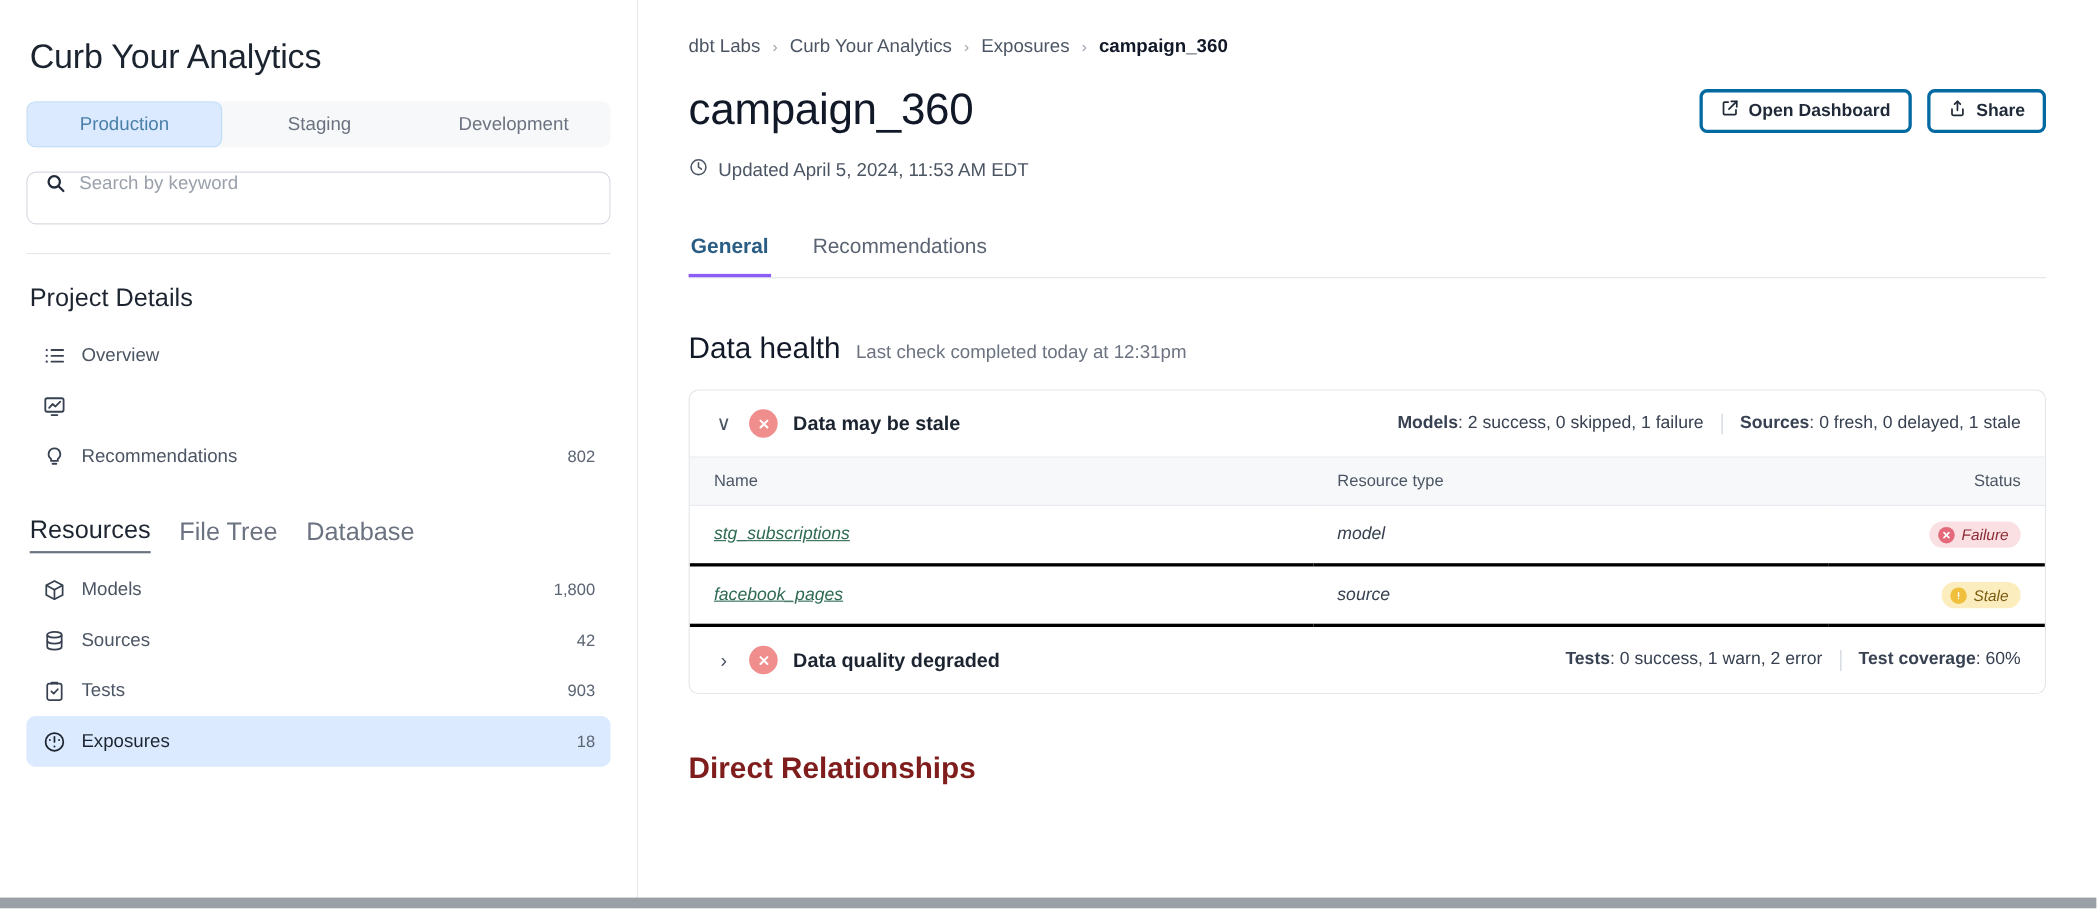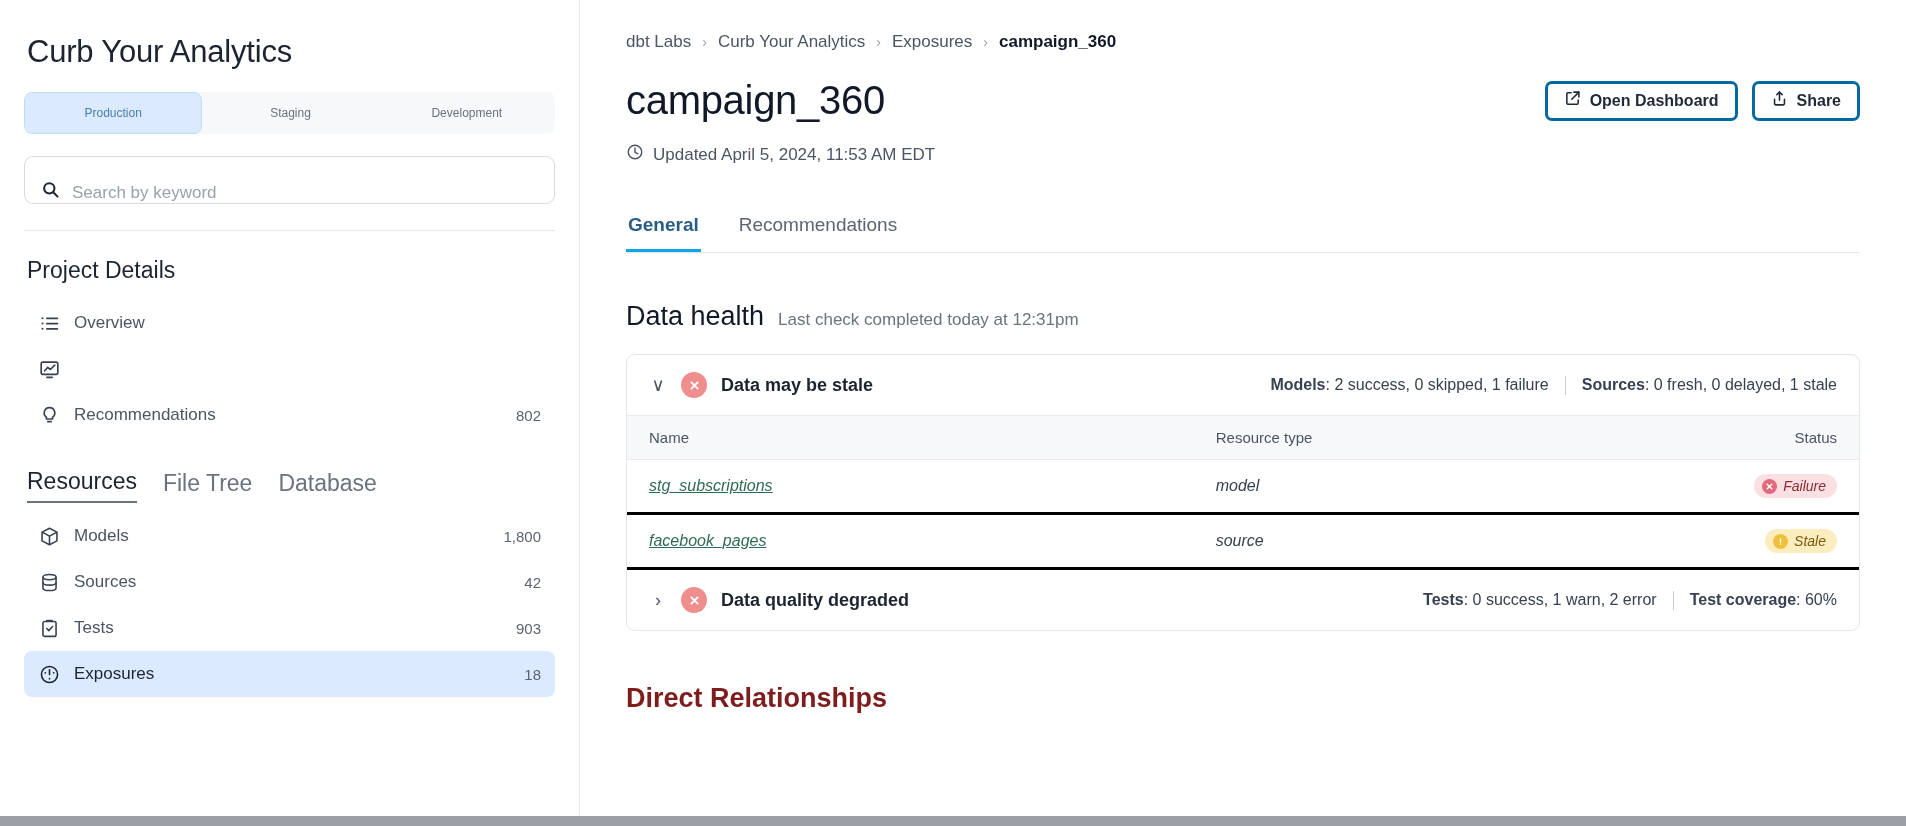--- a/index.html
+++ b/index.html
@@ -24,28 +24,28 @@
   .project-title {
     font-size: 31px; font-weight: 400; color: #1c2430;
     letter-spacing: -0.2px; margin: 8px 0 22px 3px;
   }
   .env-tabs {
     display: flex; background: #f7f8fa; border-radius: 8px;
     height: 42px; padding: 0; overflow: hidden; margin-bottom: 22px;
   }
   .env-tab {
     flex: 1; display: flex; align-items: center; justify-content: center;
-    font-size: 12px; color: #6b7280; cursor: pointer;
+    font-size: 17px; color: #6b7280; cursor: pointer;
     border-radius: 8px; height: 42px;
   }
   .env-tab.active {
     background: #dbeafe; color: #4a7fa8; border: 1px solid #bfdcf5;
   }
   .search-box {
-    display: flex; align-items: flex-end; gap: 12px;
+    display: flex; align-items: flex-start; gap: 12px;
     height: 48px; border: 1px solid #d6dae0; border-radius: 9px;
     padding: 0 16px; margin-bottom: 26px;
   }
   .search-box input {
     border: none; outline: none; font-size: 17px; color: #1f2937;
     font-family: inherit; flex: 1; background: transparent;
   }
   .search-box input::placeholder { color: #9aa1ab; }
   .divider { height: 1px; background: #e5e7eb; margin: 0 0 26px 0; }
   .section-title {
@@ -101,21 +101,21 @@
   .updated svg { width: 18px; height: 18px; }
 
   .content-tabs {
     display: flex; gap: 36px; margin-top: 48px;
     border-bottom: 1px solid #e2e5e9;
   }
   .ctab {
     font-size: 19px; color: #5b6472; padding: 0 2px 13px 2px; cursor: pointer;
   }
   .ctab.active {
-    color: #2a5d84; font-weight: bold; border-bottom: 3px solid #0ea5e9;
+    color: #2a5d84; font-weight: bold; border-bottom: 3px solid #8b5cf6;
   }
 
   .dh-head { display: flex; align-items: baseline; gap: 14px; margin-top: 48px; }
   .dh-title { font-size: 27px; color: #111827; }
   .dh-sub { font-size: 17px; color: #6b7280; }
 
   .health-card {
     margin-top: 22px; border: 1px solid #e2e5e9; border-radius: 9px;
     background: #fff; overflow: hidden;
   }

